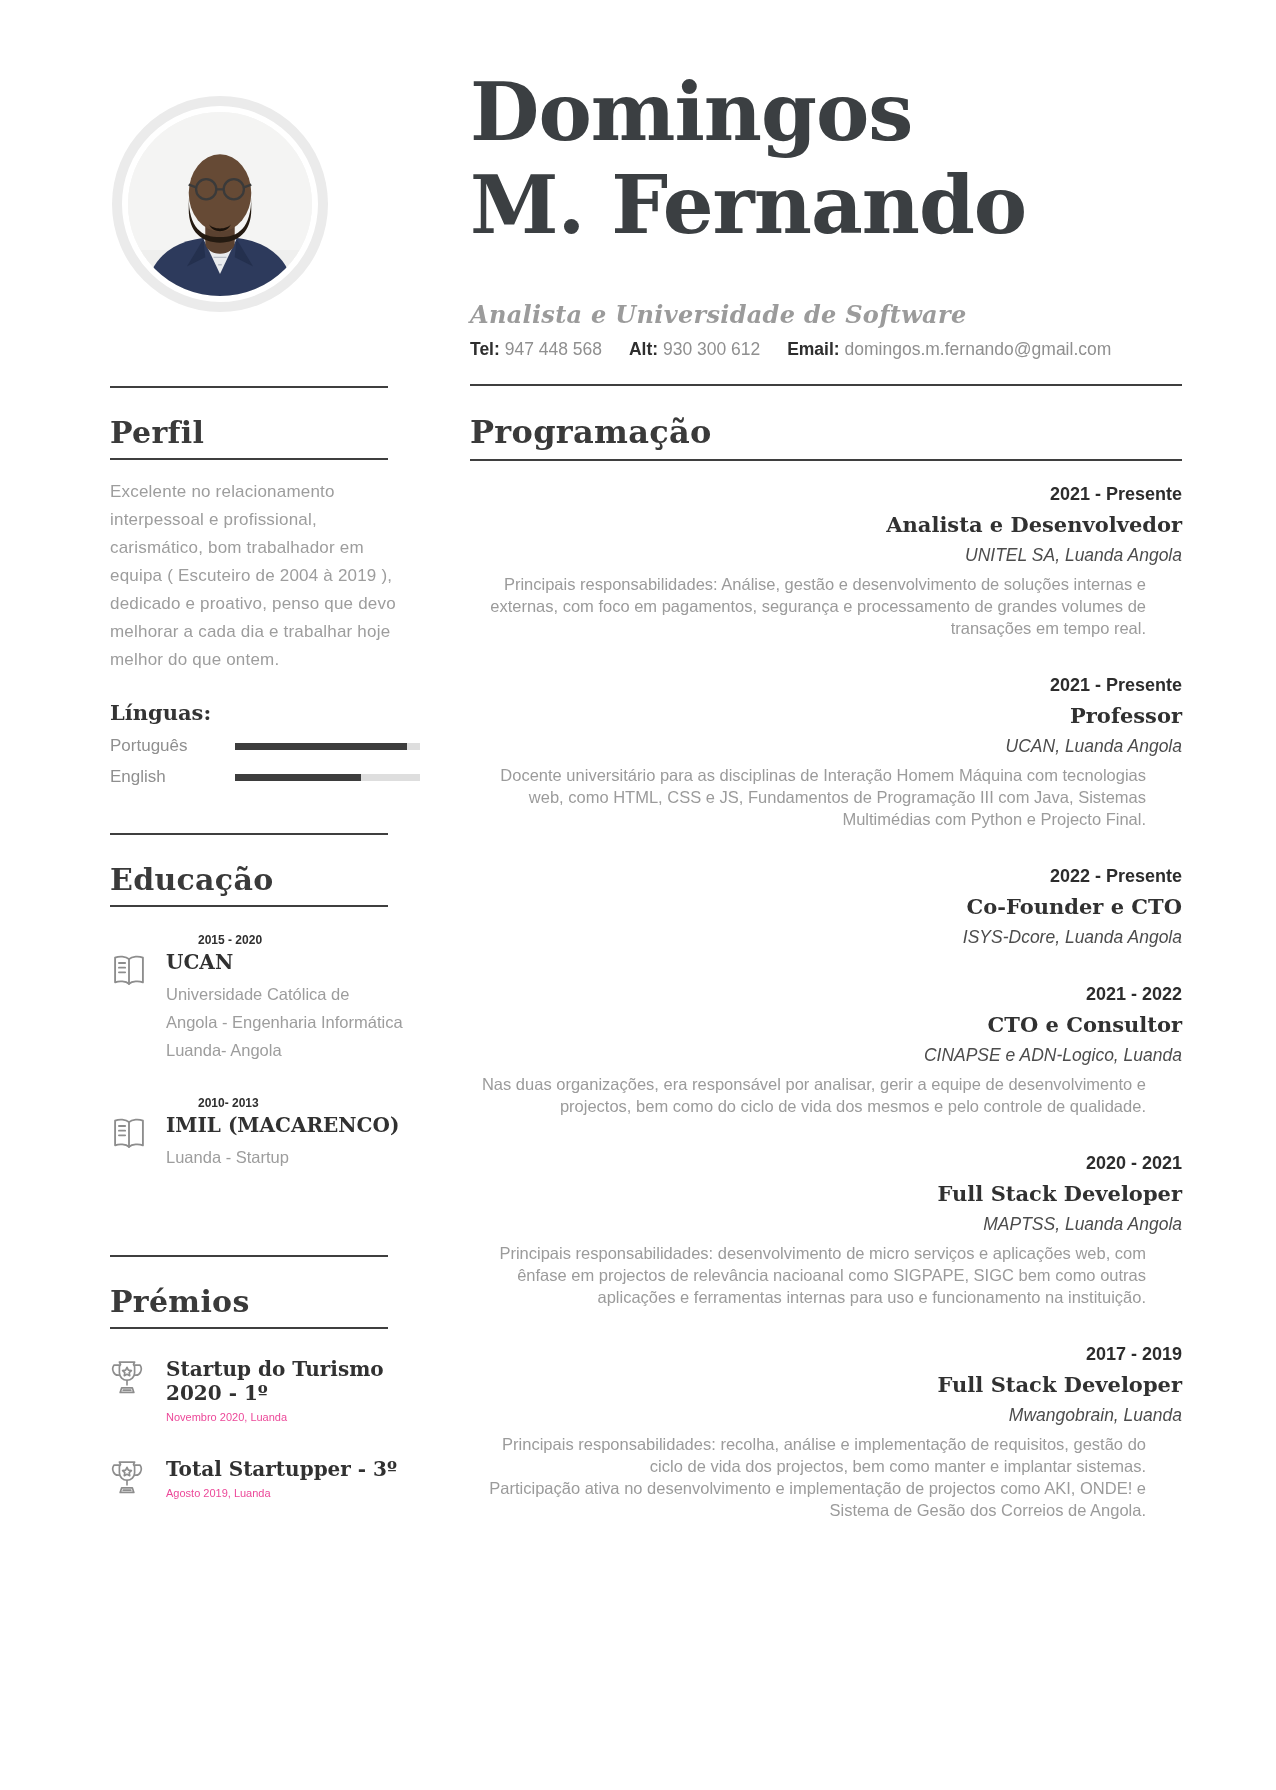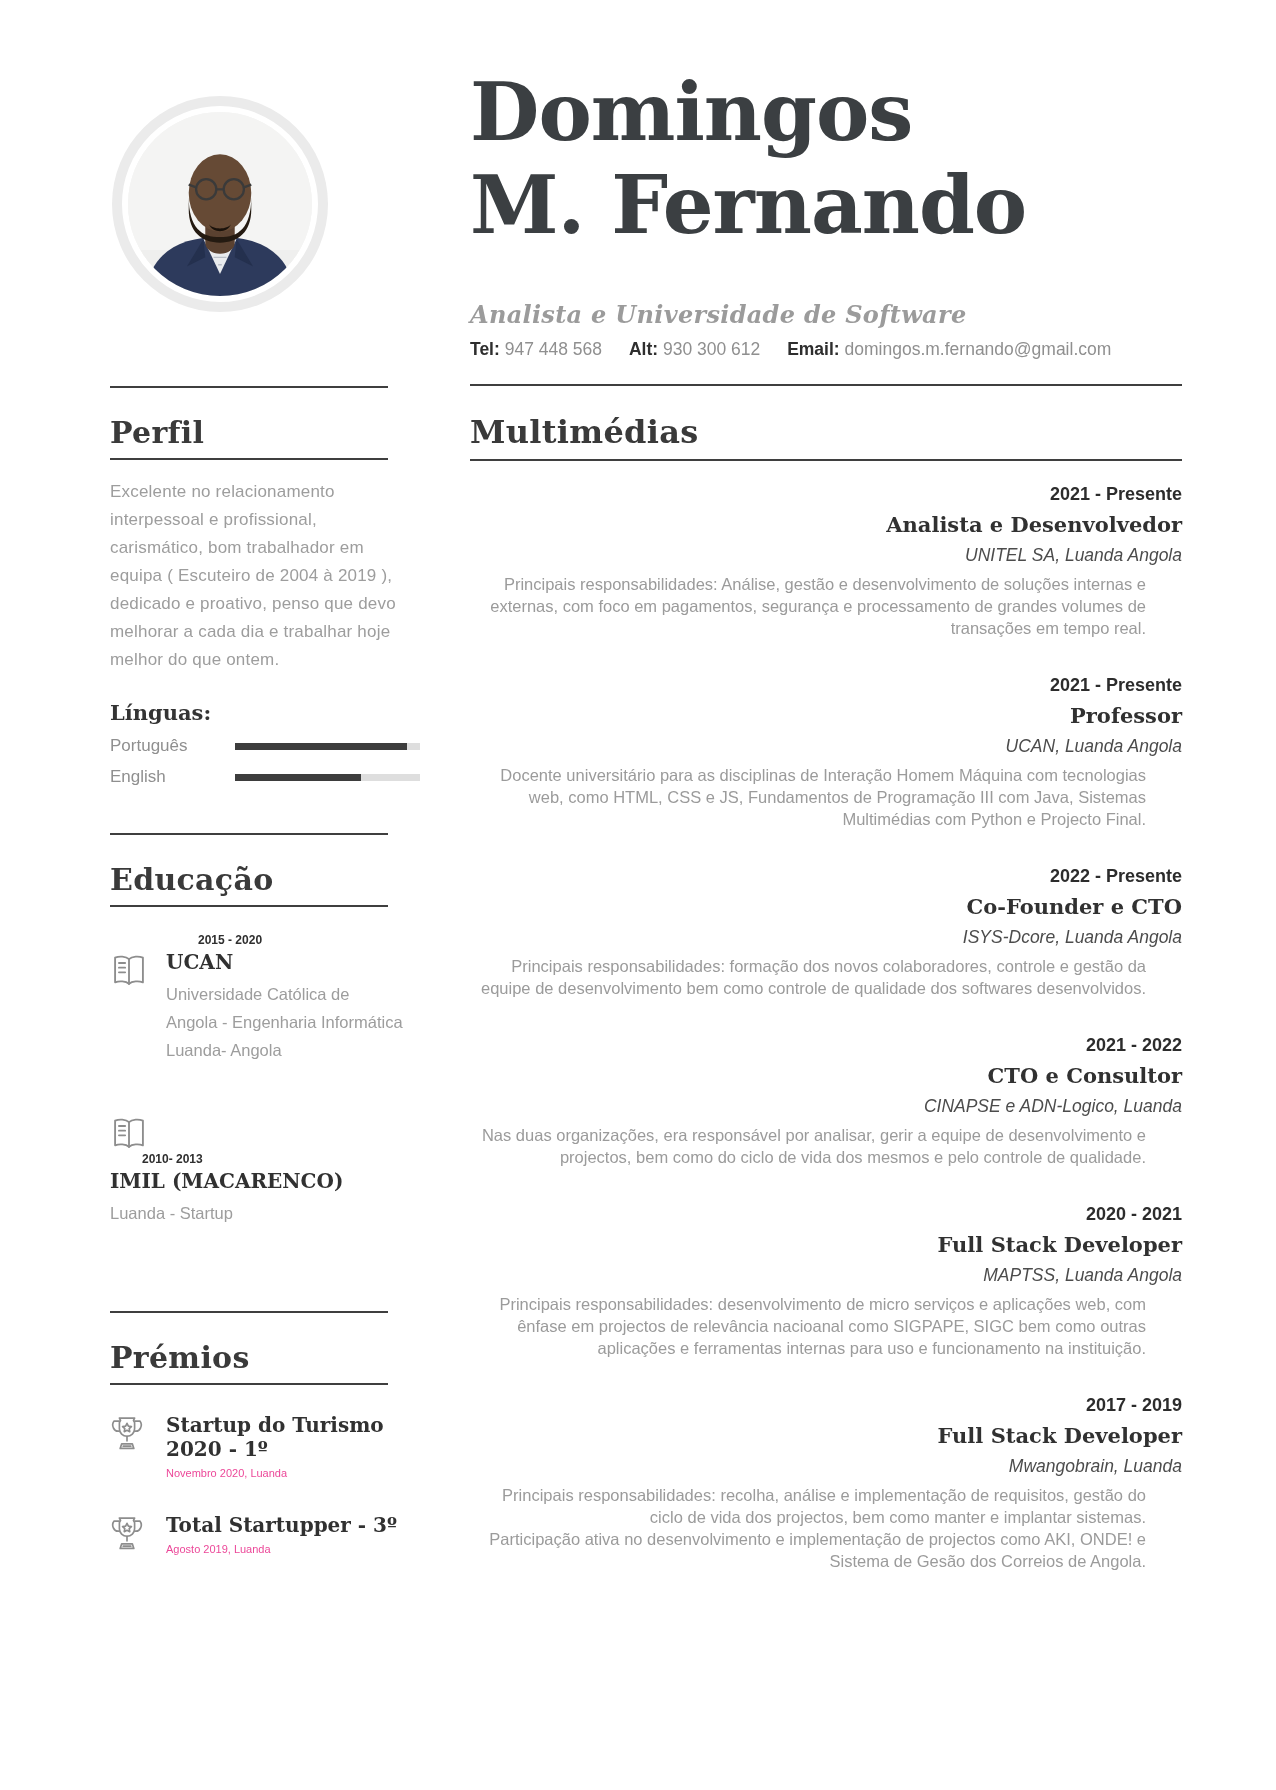--- a/index.html
+++ b/index.html
@@ -52,21 +52,21 @@
   .lang-fill { display:block; height:7px; background:#3d3d3d; }
 
   
   .edu-heading { margin-top:46px; }
   .awd-heading { margin-top:84px; }
   .item-row { display:flex; }
   .item-icon { width:56px; flex:0 0 56px; padding-top:20px; }
   .item-icon svg { display:block; }
   .awd .item-icon { padding-top:2px; }
   .edu-item { margin-top:26px; }
-  .edu-item + .edu-item, .edu-spacing { margin-top:32px;flex-direction:column; }
+  .edu-item + .edu-item, .edu-spacing { margin-top:32px; }
   .edu-period { font-size:12px; font-weight:700; color:#2f2f2f;margin-left:32px; }
   .edu-school {
     font-family:"DejaVu Serif","Liberation Serif",serif;
     font-weight:700; font-size:20px; color:#313131; margin-top:3px;
   }
   .edu-details { margin-top:6px; font-size:16.5px; color:#9d9d9d; }
   .edu-details div { line-height:28px; }
 
   .awd-item { margin-top:28px; }
   .awd-item + .awd-item { margin-top:34px; }
@@ -261,21 +261,21 @@
 
     <div class="subtitle">Analista e Universidade de Software</div>
 
     <div class="contact">
       <span class="grp"><b>Tel:</b> <span>947 448 568</span></span>
       <span class="grp"><b>Alt:</b> <span>930 300 612</span></span>
       <span class="grp"><b>Email:</b> <span>domingos.m.fernando@gmail.com</span></span>
     </div>
 
     <section>
-      <h2 class="rule-heading exp-heading">Multimédias</h2>
+      <h2 class="rule-heading exp-heading">Programação</h2>
       <div>
 
           <div class="exp-item">
             <div class="exp-period">2021 - Presente</div>
             <div class="exp-role">Analista e Desenvolvedor</div>
             <div class="exp-org">UNITEL SA, Luanda Angola</div>
             <div class="exp-desc">
               <div>Principais responsabilidades: Análise, gestão e desenvolvimento de soluções internas e externas, com foco em pagamentos, segurança e processamento de grandes volumes de transações em tempo real.</div>
             </div>
           </div>
@@ -286,23 +286,20 @@
             <div class="exp-org">UCAN, Luanda Angola</div>
             <div class="exp-desc">
               <div>Docente universitário para as disciplinas de Interação Homem Máquina com tecnologias web, como HTML, CSS e JS, Fundamentos de Programação III com Java, Sistemas Multimédias com Python e Projecto Final.</div>
             </div>
           </div>
 
           <div class="exp-item">
             <div class="exp-period">2022 - Presente</div>
             <div class="exp-role">Co-Founder e CTO</div>
             <div class="exp-org">ISYS-Dcore, Luanda Angola</div>
-            <div class="exp-desc">
-              <div>Principais responsabilidades: formação dos novos colaboradores, controle e gestão da equipe de desenvolvimento bem como controle de qualidade dos softwares desenvolvidos.</div>
-            </div>
           </div>
 
           <div class="exp-item">
             <div class="exp-period">2021 - 2022</div>
             <div class="exp-role">CTO e Consultor</div>
             <div class="exp-org">CINAPSE e ADN-Logico, Luanda</div>
             <div class="exp-desc">
               <div>Nas duas organizações, era responsável por analisar, gerir a equipe de desenvolvimento e projectos, bem como do ciclo de vida dos mesmos e pelo controle de qualidade.</div>
             </div>
           </div>

